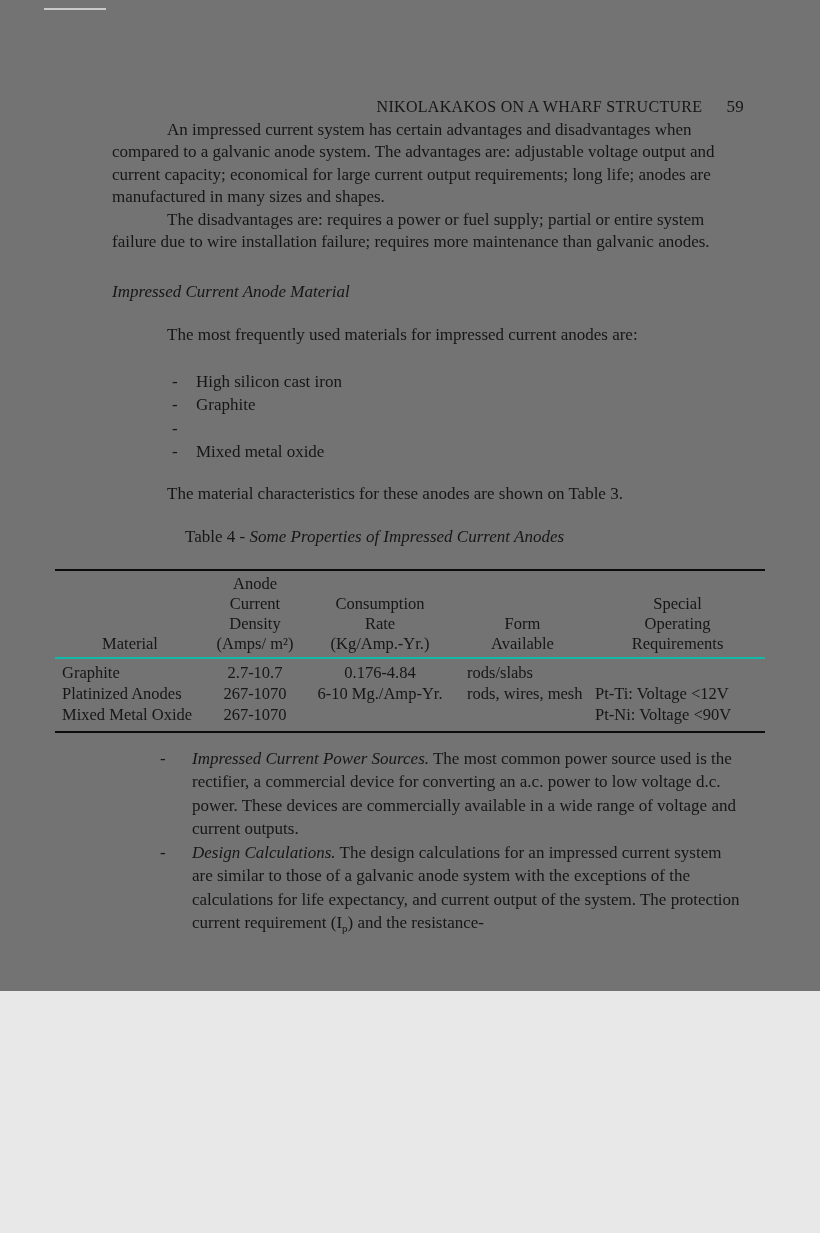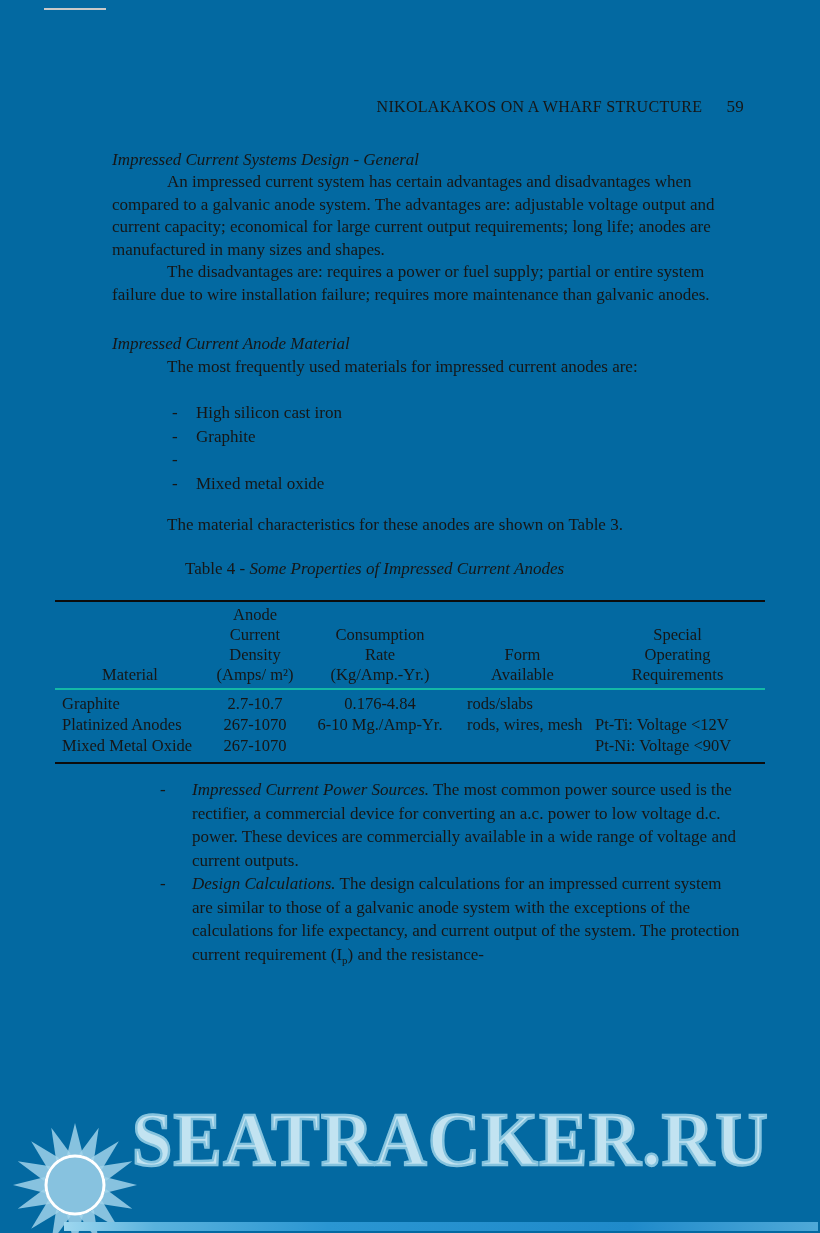--- a/index.html
+++ b/index.html
@@ -1,21 +1,21 @@
 <!DOCTYPE html>
 <html><head>
 <meta charset="utf-8">
 <style>
   html, body { margin: 0; padding: 0; background: #e8e8e8; }
   .page {
     position: relative;
     width: 820px;
-    height: 1233px;
+    height: 991px;
     margin: 0 auto;
-    background: #0369a1;
+    background: #737373;
     overflow: hidden;
     font-family: "Liberation Serif", serif;
     color: #161616;
     font-size: 17px;
     line-height: 22.5px;
   }
   .scan-artifact {
     position: absolute;
     left: 44px; top: 8px; width: 62px; height: 2px;
     background: #c9c9c9;
@@ -37,21 +37,21 @@
     font-weight: normal;
     line-height: 22.5px;
   }
   .body {
     margin: 0 76px 0 112px;
     text-align: left;
   }
   .indent { text-indent: 55px; }
   .mt16 { margin-top: 16px; }
   .mt19 { margin-top: 19px; }
-  .mt21 { }
+  .mt21 { margin-top: 21px; }
   .mt27 { margin-top: 27px; }
   .dash-list { margin: 23px 76px 0 172px; }
   .dash-item { display: flex; line-height: 23.5px; }
   .dash-item .dash { width: 24px; flex: 0 0 24px; }
   .table-caption {
     margin: 21px 0 0 185px;
     line-height: 22.5px;
   }
   .table-caption em { font-style: italic; }
   table.t3 {
@@ -126,21 +126,20 @@
 
 <div class="page">
 
   <div class="scan-artifact"></div>
 
   <div class="running-header">
     <span>NIKOLAKAKOS ON A WHARF STRUCTURE</span>
     <span class="pageno">59</span>
   </div>
 
-  <h2 class="section-heading">Impressed Current Systems Design - General</h2>
 
   <p class="body indent">An impressed current system has certain advantages and disadvantages when compared to a galvanic anode system.  The advantages are:  adjustable voltage output and current capacity; economical for large current output requirements; long life; anodes are manufactured in many sizes and shapes.</p>
   <p class="body indent">The disadvantages are:  requires a power or fuel supply; partial or entire system failure due to wire installation failure; requires more maintenance than galvanic anodes.</p>
 
   <h2 class="section-heading mt27">Impressed Current Anode Material</h2>
 
   <p class="body indent mt21">The most frequently used materials for impressed current anodes are:</p>
 
   <div class="dash-list">
     <div class="dash-item">

